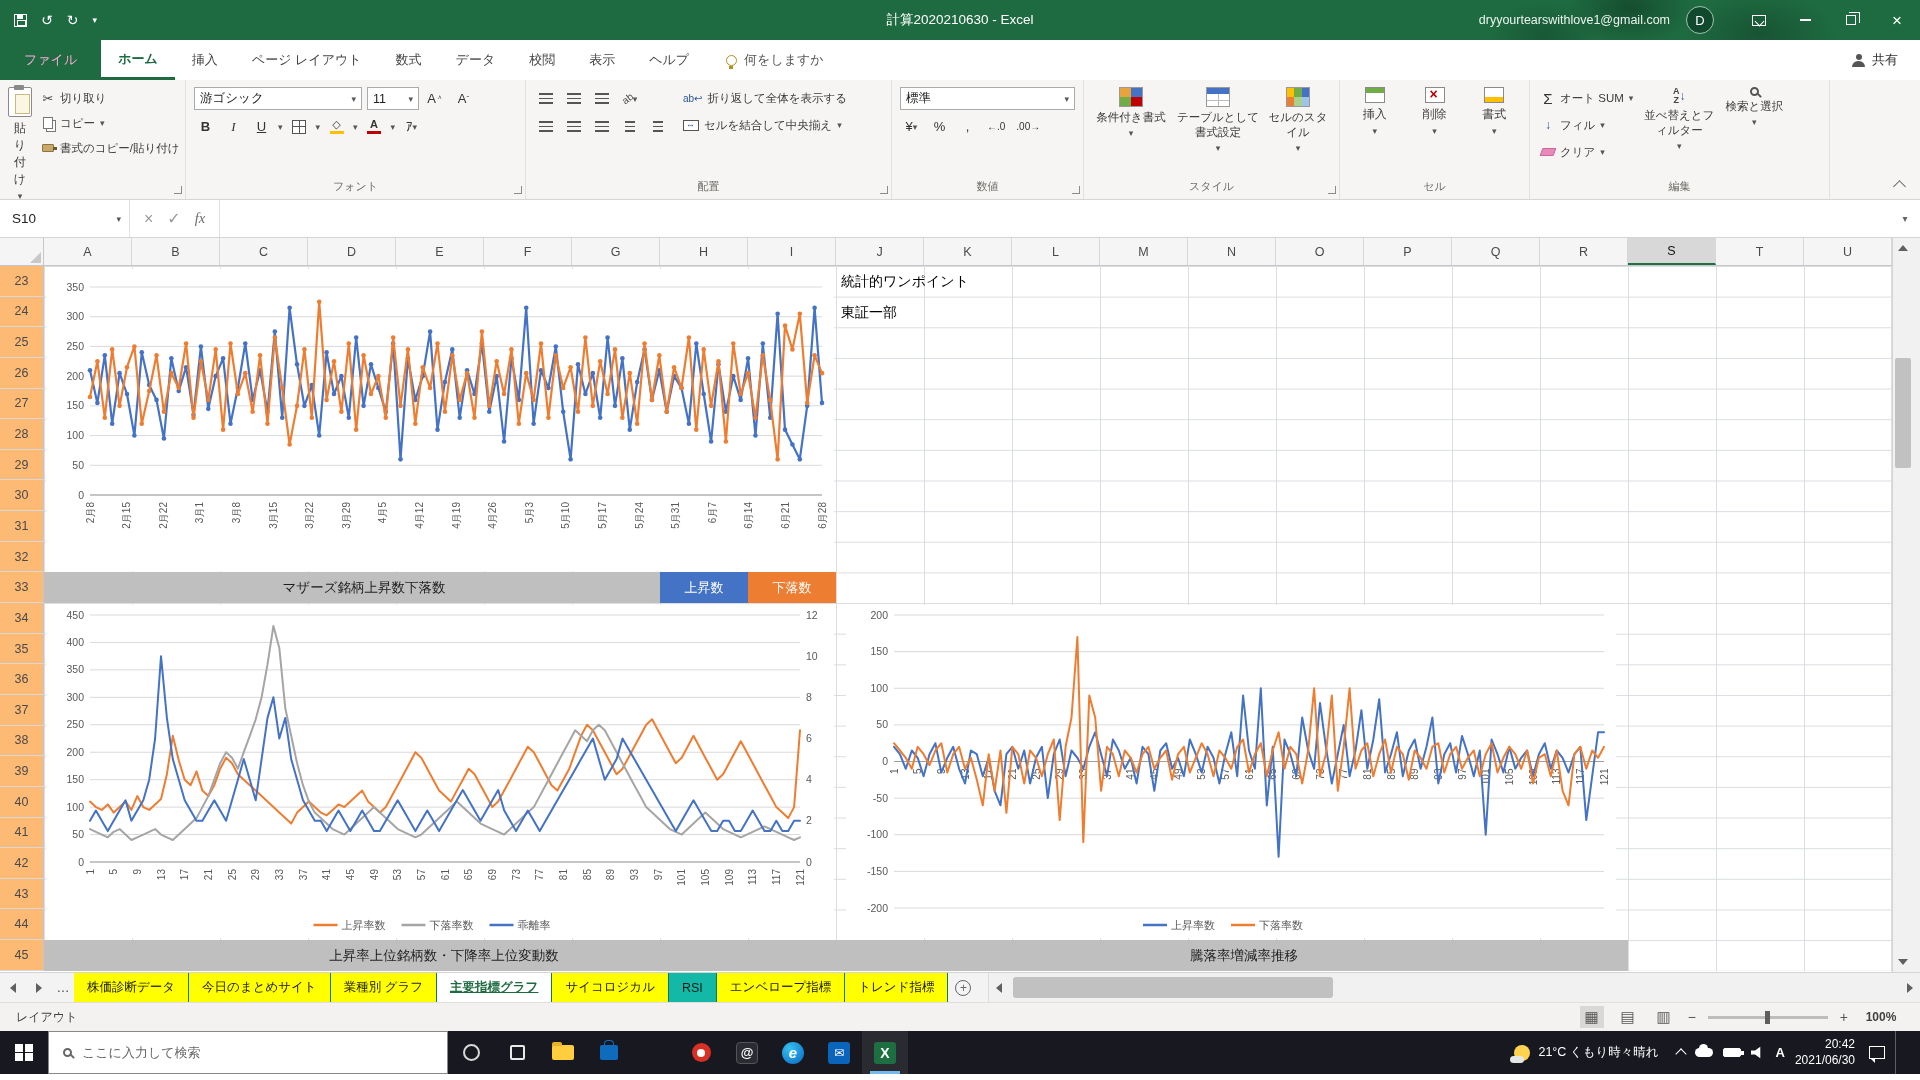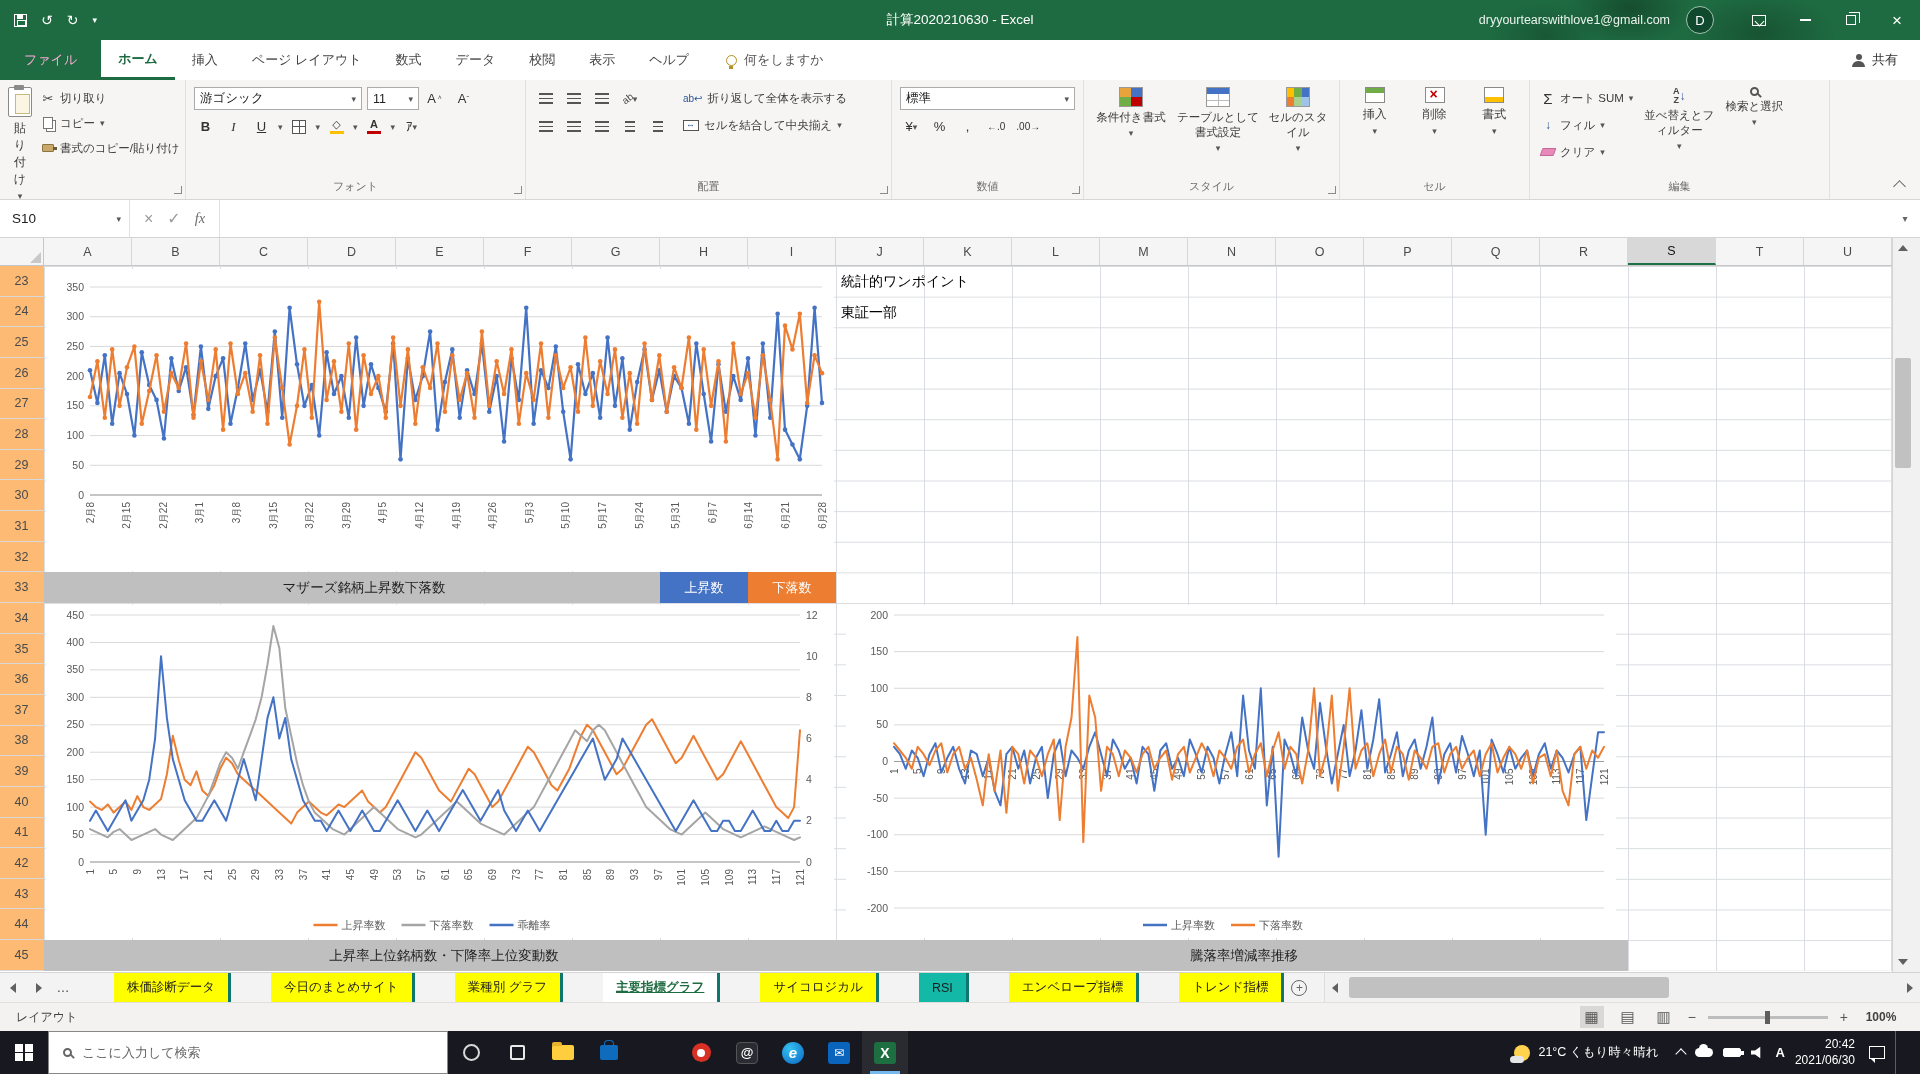--- a/index.html
+++ b/index.html
@@ -151,21 +151,21 @@
   .tri-right{width:0;height:0;border-top:5px solid transparent;border-bottom:5px solid transparent;border-left:6px solid #606060;}
   #vs-thumb{position:absolute;left:2px;top:120px;width:16px;height:110px;background:#C1C1C1;border-radius:2px;}
   #sheet-right-fill{position:absolute;left:1912px;top:0;width:8px;height:734px;background:#F1F1F1;}
 
   
   #sheet-tab-bar{position:absolute;left:0;top:972px;width:1920px;height:30px;background:#F3F3F3;
     border-top:1px solid #D4D4D4;display:flex;align-items:stretch;}
   .stb-nav{width:26px;display:flex;align-items:center;justify-content:center;}
   .stb-ell{width:22px;display:flex;align-items:center;justify-content:center;font-size:13px;color:#444;}
   #stabs{display:flex;align-items:stretch;}
-  .stab{display:flex;align-items:center;padding:0 13px;font-size:12.5px;color:#1c1c1c;border-right:3px solid #0f766e;white-space:nowrap;margin-left:40px;}
+  .stab{display:flex;align-items:center;padding:0 13px;font-size:12.5px;color:#1c1c1c;border-right:1px solid #0f766e;white-space:nowrap;}
   .stab.active{background:#fff;color:#1E6B41;font-weight:bold;text-decoration:underline;}
   .stb-add{width:30px;display:flex;align-items:center;justify-content:center;}
   .plus-circ{width:16px;height:16px;border-radius:50%;border:1.3px solid #666;color:#666;display:flex;align-items:center;justify-content:center;font-size:12px;line-height:1;}
   #h-scroll{flex:1;margin-left:10px;position:relative;background:#F1F1F1;border-left:1px solid #DDD;}
   .hs-btn{position:absolute;top:0;width:20px;height:100%;display:flex;align-items:center;justify-content:center;}
   #hs-thumb{position:absolute;left:24px;top:4px;width:320px;height:21px;background:#C1C1C1;border-radius:3px;}
 
   
   #status-bar{position:absolute;left:0;top:1002px;width:1920px;height:29px;background:#F3F2F1;
     border-top:1px solid #E1DFDD;display:flex;align-items:center;font-size:12px;color:#424242;}

